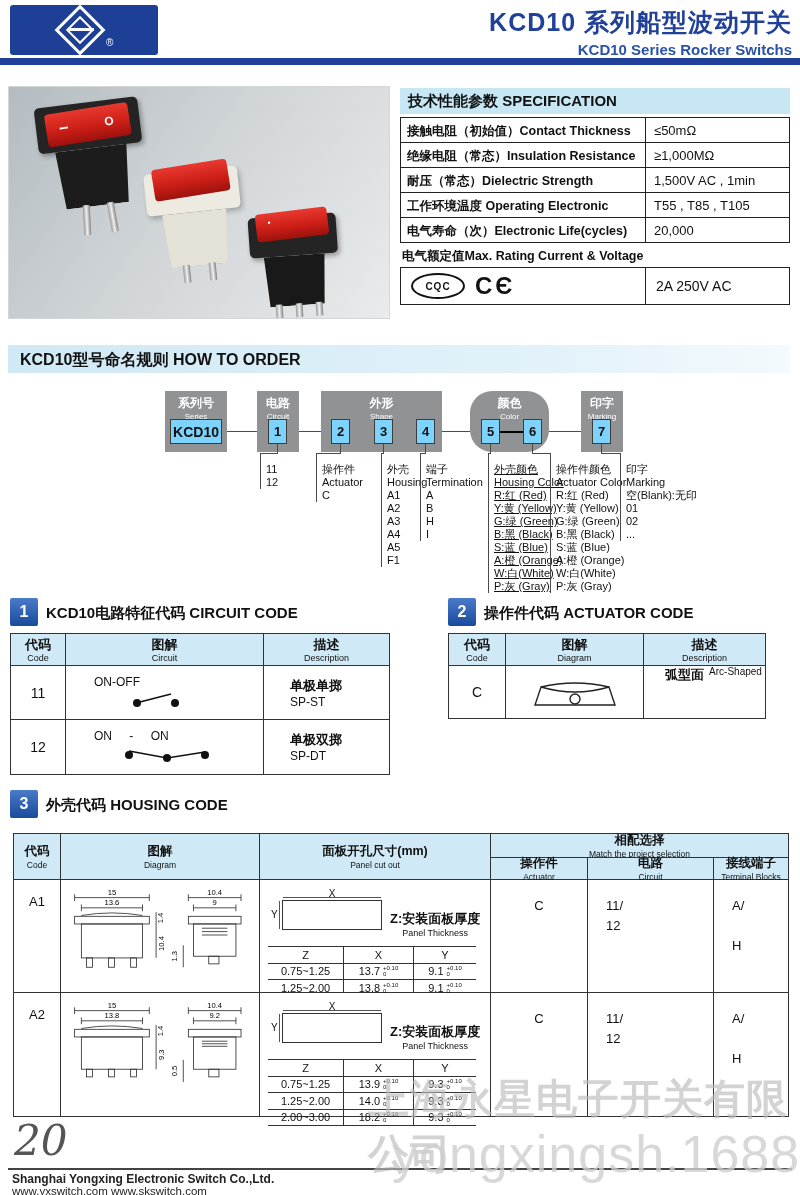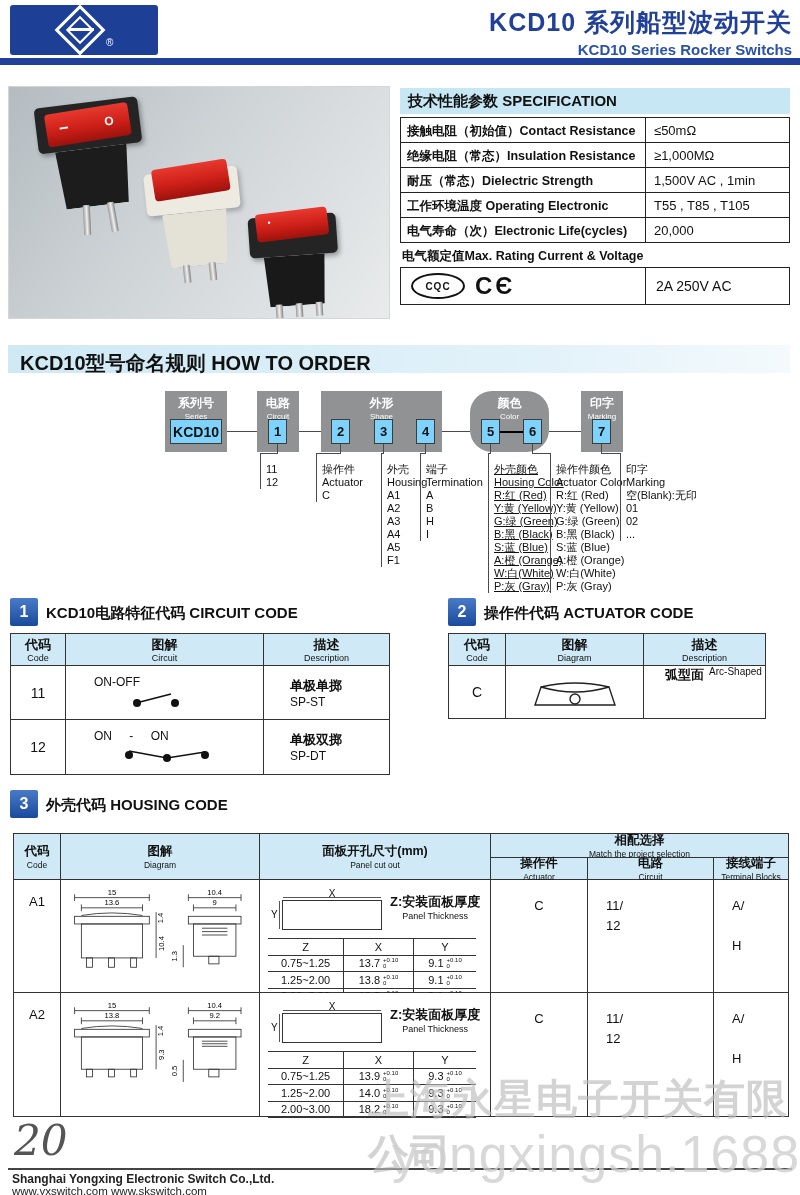--- a/index.html
+++ b/index.html
@@ -37,21 +37,21 @@
   .spec-row .vl { flex:1; font-size:13px; padding:5px 0 0 8px; }
   .rating-label { font-size:12.5px; font-weight:600; padding:5px 0 2px 2px; }
   .cert-row { display:flex; border:1px solid #222; height:38px; }
   .cert-cell { width:245px; border-right:1px solid #222; display:flex; align-items:center; gap:10px; padding-left:10px; }
   .cqc { width:54px; height:26px; border:2px solid #111; border-radius:50%; display:flex; align-items:center; justify-content:center; font-size:10px; font-weight:bold; letter-spacing:1px; }
   .ce { font-size:24px; font-weight:bold; letter-spacing:3px; }
   .cert-val { flex:1; display:flex; align-items:center; padding-left:10px; font-size:14px; }
 
   
   .band { position:absolute; left:8px; width:782px; height:28px; background:linear-gradient(90deg,#cfe9f5 0%,#e3f2fa 70%,#f4fafd 100%);
-          font-size:20px; font-weight:bold; padding:5px 0 0 12px; color:#111; }
+          font-size:16px; font-weight:bold; padding:5px 0 0 12px; color:#111; }
   .badge { position:absolute; width:28px; height:28px; background:linear-gradient(180deg,#4a7bc8,#1a4a9c); color:#fff;
            font-size:16px; font-weight:bold; display:flex; align-items:center; justify-content:center; border-radius:2px; }
   .sec-title { position:absolute; font-size:15px; font-weight:bold; color:#111; }
 
   
   .gbox { position:absolute; background:#909294; color:#fff; text-align:center; }
   .gbox .zh { font-size:12px; font-weight:bold; margin-top:4px; }
   .gbox .en { font-size:8px; margin-top:0px; }
   .wcell { position:absolute; background:#7dd3fc; border:1px solid #3c3c3c; font-weight:bold; color:#111;
            display:flex; align-items:center; justify-content:center; }
@@ -97,21 +97,21 @@
   .match-txt { font-size:13px; padding:16px 0 0 18px; white-space:pre-line; line-height:20px; }
   .match-c { text-align:center; padding-left:0; padding-top:16px; }
 
   .cut-wrap { padding:6px 6px 0 8px; }
   .cut-top { display:flex; align-items:flex-start; }
   .cut-rect { position:relative; width:100px; height:30px; border:1px solid #333; margin:14px 0 0 14px; }
   .cut-x { position:absolute; top:-13px; left:0; width:100%; text-align:center; font-size:10px; }
   .cut-xline { position:absolute; top:-4px; left:0; width:100%; height:1px; background:#555; }
   .cut-y { position:absolute; left:-12px; top:8px; font-size:10px; }
   .cut-yline { position:absolute; left:-4px; top:0; height:100%; width:1px; background:#555; }
-  .cut-note { margin:7px 0 0 8px; text-align:center; }
+  .cut-note { margin:24px 0 0 8px; text-align:center; }
   .cut-note .zh { font-size:13px; font-weight:bold; display:block; }
   .cut-note .en { font-size:9px; display:block; }
   .ctable { margin-top:8px; width:208px; border-top:1px solid #333; }
   .crow { display:flex; border-bottom:1px solid #333; height:16.5px; }
   .crow > div { border-right:1px solid #333; font-size:11px; display:flex; align-items:center; justify-content:center; }
   .crow > div:first-child { width:76px; }
   .crow > div:nth-child(2) { width:70px; }
   .crow > div:last-child { width:62px; border-right:none; }
   .tol { display:inline-flex; flex-direction:column; font-size:6px; line-height:6px; margin-left:3px; font-style:normal; }
   .tol i { font-style:normal; }
@@ -173,21 +173,21 @@
       <div class="pin" style="left:22px;top:88px;height:14px;"></div>
       <div class="pin" style="left:42px;top:88px;height:14px;"></div>
       <div class="pin" style="left:62px;top:88px;height:14px;"></div>
     </div>
   </div>
 
   <div class="spec">
     <div class="spec-title">技术性能参数 SPECIFICATION</div>
     <div class="spec-grid">
       <div class="spec-row">
-        <div class="lb">接触电阻（初始值）Contact Resistance</div>
+        <div class="lb">接触电阻（初始值）Contact Thickness</div>
         <div class="vl">≤50mΩ</div>
       </div>
       <div class="spec-row">
         <div class="lb">绝缘电阻（常态）Insulation Resistance</div>
         <div class="vl">≥1,000MΩ</div>
       </div>
       <div class="spec-row">
         <div class="lb">耐压（常态）Dielectric Strength</div>
         <div class="vl">1,500V AC , 1min</div>
       </div>

